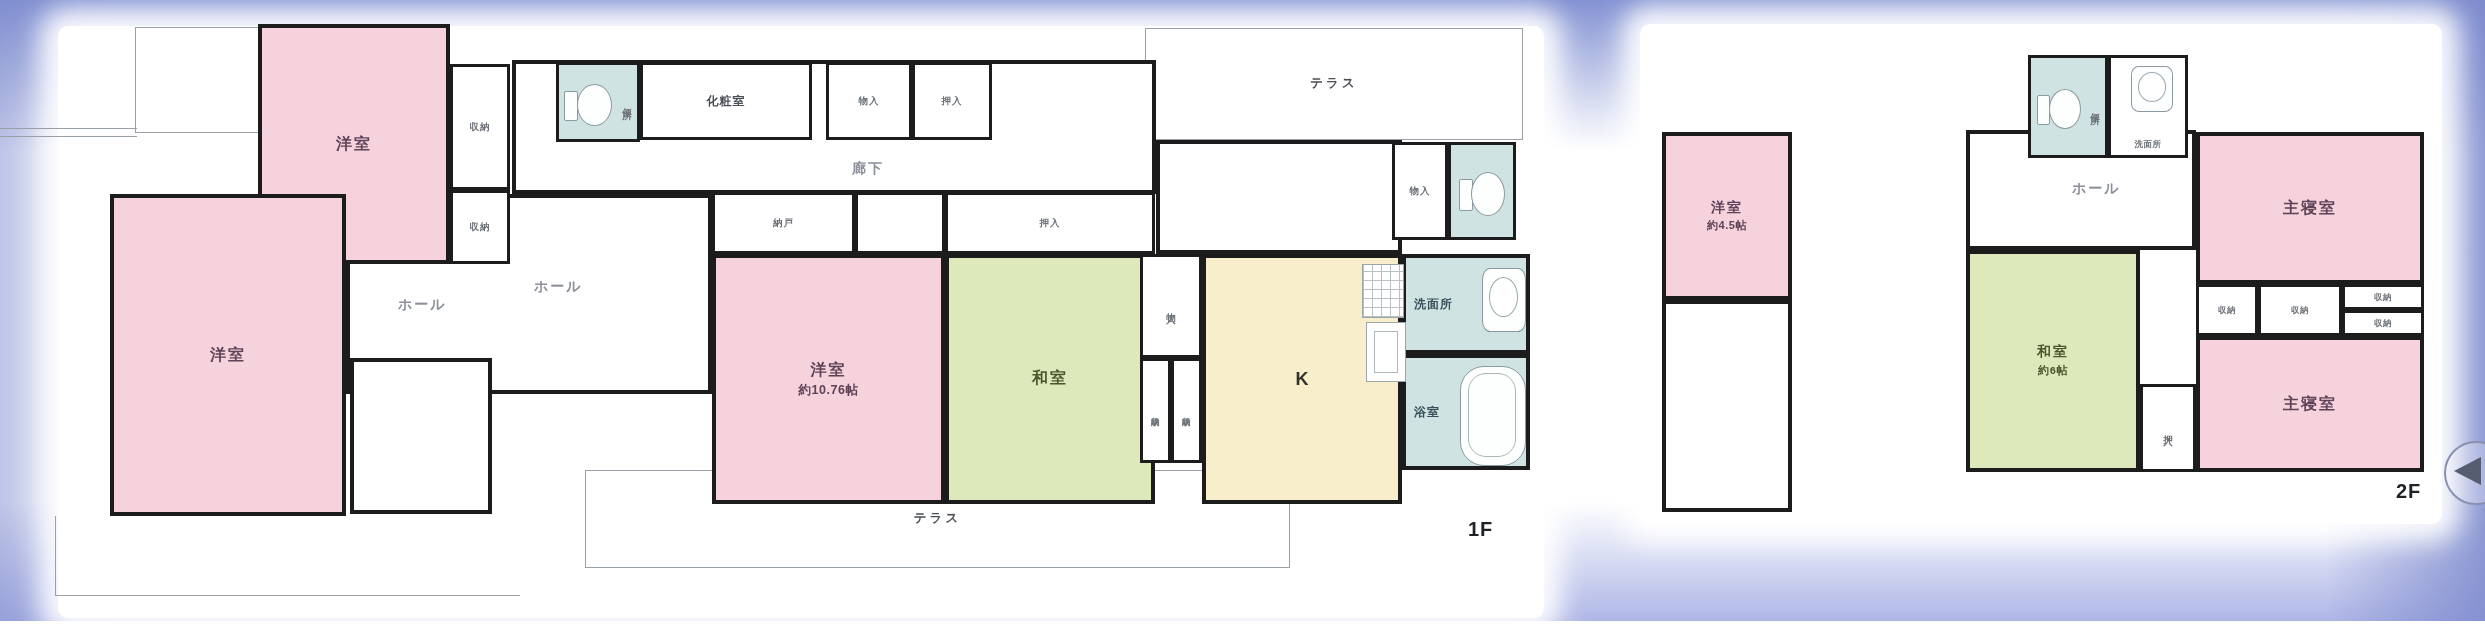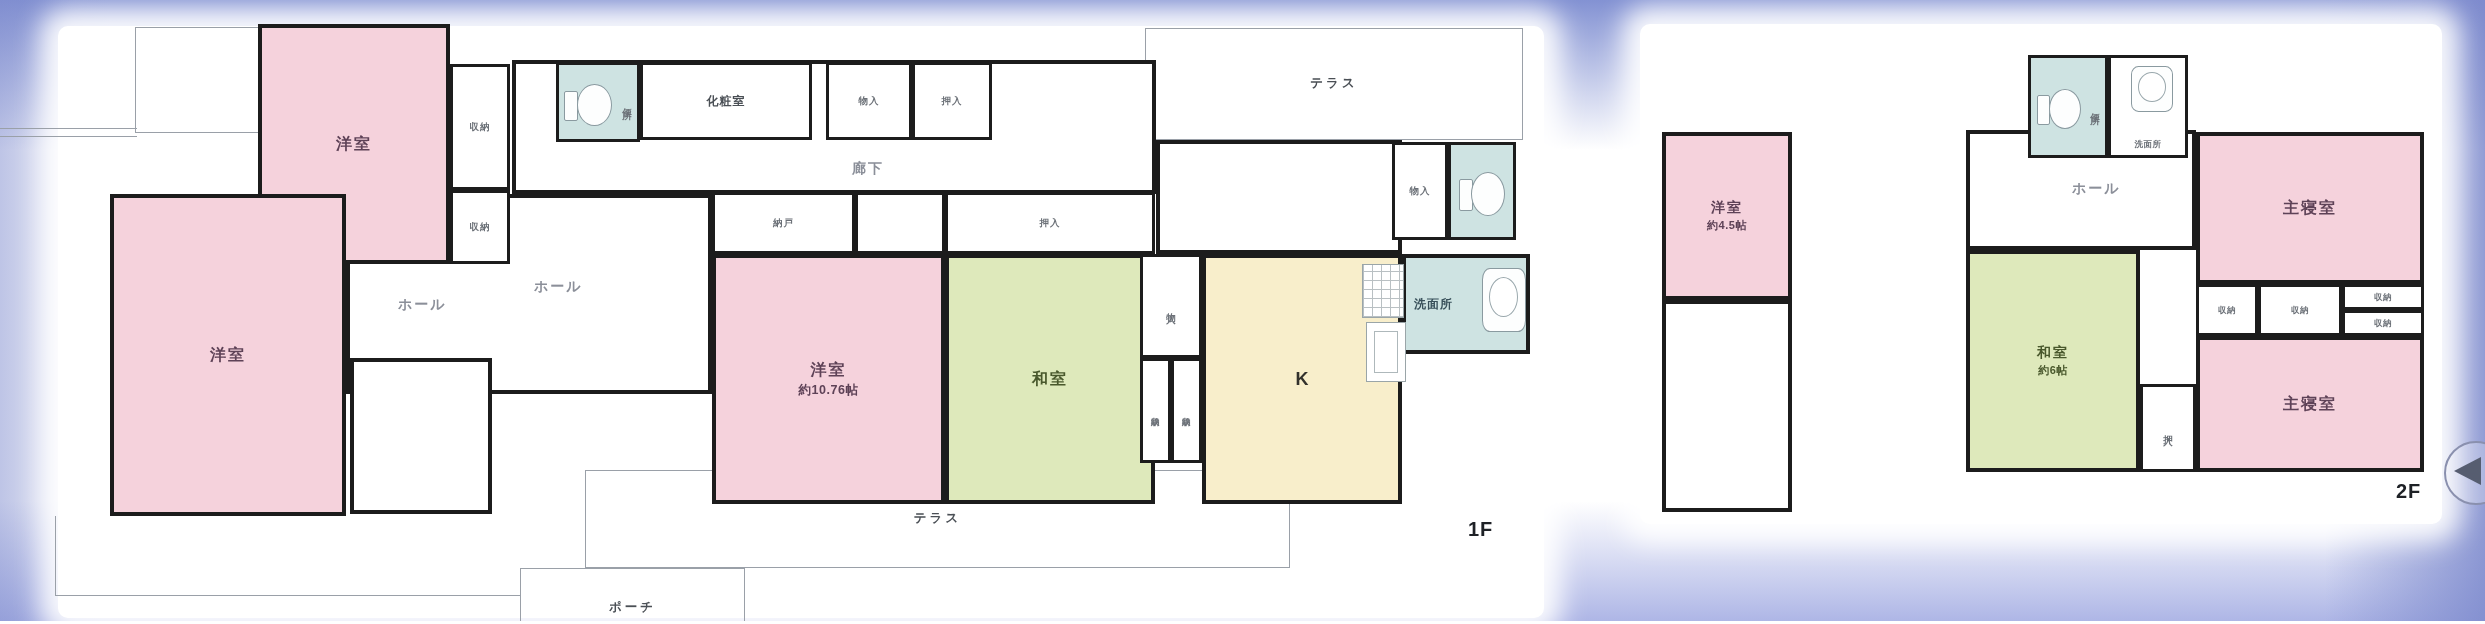--- a/index.html
+++ b/index.html
@@ -21,21 +21,21 @@
   .fill-none{background:transparent;}
   .b-wall{border:4px solid #1c1c1c;}
   .b-wall3{border:3px solid #1c1c1c;}
   .b-thin{border:1px solid #9aa0a8;}
   .b-thinl{border:1px solid #9aa0a8;border-right:none;}
   .b-thintb{border-top:1px solid #9aa0a8;border-bottom:1px solid #9aa0a8;}
   .b-thinlb{border-left:1px solid #9aa0a8;border-bottom:1px solid #9aa0a8;}
   .lbl{position:relative;z-index:3;font-size:16px;font-weight:bold;letter-spacing:2px;line-height:1.25;}
   .sub{position:relative;z-index:3;font-size:12.5px;font-weight:600;letter-spacing:0.5px;margin-top:2px;}
   .fill-pink .lbl,.fill-pink .sub{color:#5e4257;}
-  .fill-green .lbl,.fill-green .sub{color:#49582c;}
+  .fill-green .lbl,.fill-green .sub{color:#49582c;font-family:Liberation Mono, monospace;}
   .fill-cream .lbl{color:#33312c;}
   .fill-teal .lbl{color:#38505a;}
   .fill-white .lbl,.fill-none .lbl{color:#4a4f55;}
   .sm-room .lbl{font-size:14px;}
   .sm-room .sub{font-size:11px;}
   .k-label .lbl{font-size:18px;letter-spacing:0;}
   .t-label .lbl{font-size:12.5px;font-weight:600;letter-spacing:3px;color:#4a4f55;}
   .m-label .lbl{font-size:12px;font-weight:600;letter-spacing:1px;}
   .s-label .lbl{font-size:9.5px;font-weight:600;letter-spacing:1px;color:#6b7077;}
   .xs-label .lbl{font-size:8.5px;font-weight:600;letter-spacing:0.5px;color:#6b7077;}
@@ -74,23 +74,20 @@
 
 <div id="stage">
     <div class="backdrop" style="left: 58px; top: 26px; width: 1486px; height: 592px;"></div>
     <div class="backdrop" style="left: 1640px; top: 24px; width: 802px; height: 500px;"></div>
     <div class="room fill-none b-thin t-label" style="left: 1145px; top: 28px; width: 378px; height: 112px;">
       <span class="lbl">テラス</span>
     </div>
     <div class="room fill-none b-thinl" style="left: 135px; top: 27px; width: 123px; height: 106px;"></div>
     <div class="room fill-none b-thintb" style="left: 0px; top: 128px; width: 137px; height: 9px;"></div>
     <div class="room fill-none b-thinlb" style="left: 55px; top: 516px; width: 465px; height: 80px;"></div>
-    <div class="room fill-none b-thin t-label lbl-bottom" style="left: 520px; top: 568px; width: 225px; height: 54px;">
-      <span class="lbl">ポーチ</span>
-    </div>
     <div class="room fill-none b-thin t-label" style="left: 585px; top: 470px; width: 705px; height: 98px;">
       <span class="lbl">テラス</span>
     </div>
     <div class="room fill-white b-wall" style="left: 512px; top: 60px; width: 644px; height: 134px;"></div>
     <div class="room fill-white b-wall" style="left: 1156px; top: 140px; width: 246px; height: 114px;"></div>
     <div class="room fill-white b-wall" style="left: 346px; top: 194px; width: 366px; height: 200px;"></div>
     <div class="room fill-white b-wall" style="left: 350px; top: 358px; width: 142px; height: 156px;"></div>
     <div class="room fill-pink b-wall" style="left: 258px; top: 24px; width: 192px; height: 240px;">
       <span class="lbl">洋室</span>
     </div>
@@ -147,20 +144,24 @@
     <div class="room fill-white b-wall3 s-label" style="left: 1392px; top: 142px; width: 56px; height: 98px;">
       <span class="lbl">物入</span>
     </div>
     <div class="room fill-teal b-wall3" style="left: 1448px; top: 142px; width: 68px; height: 98px;">
       <div class="icon icon-toilet" style="left: 8px; top: 24px; width: 48px; height: 50px;"></div>
     </div>
     <div class="room fill-teal b-wall m-label lbl-left" style="left: 1402px; top: 254px; width: 128px; height: 100px;">
       <div class="icon icon-sink" style="left: 76px; top: 10px; width: 44px; height: 64px;"></div>
       <span class="lbl">洗面所</span>
     </div>
+    <div class="room fill-teal b-wall m-label lbl-left" style="left: 1402px; top: 354px; width: 128px; height: 116px;">
+      <div class="icon icon-tub" style="left: 54px; top: 8px; width: 66px; height: 100px;"></div>
+      <span class="lbl">浴室</span>
+    </div>
     <span class="ann ann-gray" style="left: 852px; top: 160px;">廊下</span>
     <span class="ann ann-gray" style="left: 398px; top: 296px;">ホール</span>
     <span class="ann ann-gray" style="left: 534px; top: 278px;">ホール</span>
     <span class="ann ann-floor" style="left: 1468px; top: 518px;">1F</span>
     <div class="room fill-pink b-wall sm-room" style="left: 1662px; top: 132px; width: 130px; height: 168px;">
       <span class="lbl">洋室</span>
       <span class="sub">約4.5帖</span>
     </div>
     <div class="room fill-white b-wall" style="left: 1662px; top: 300px; width: 130px; height: 212px;"></div>
     <div class="room fill-white b-wall" style="left: 1966px; top: 130px; width: 230px; height: 120px;"></div>

